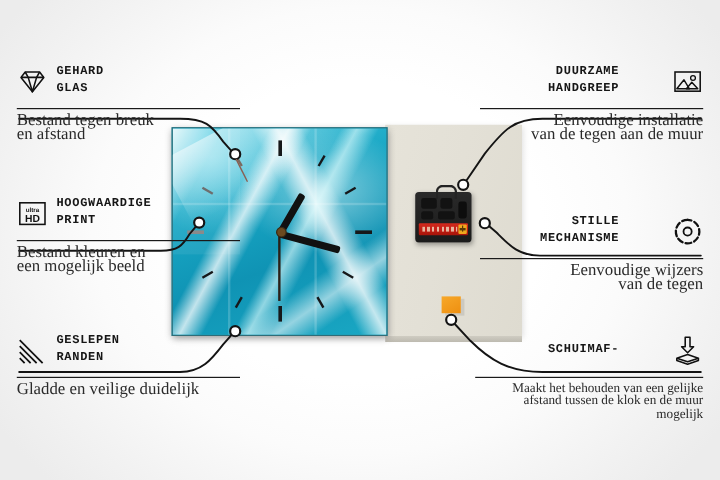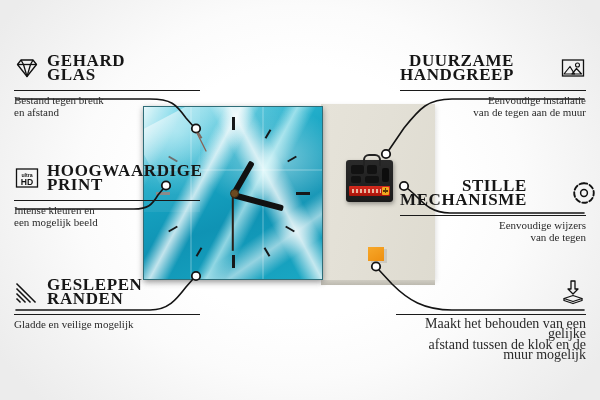--- a/index.html
+++ b/index.html
@@ -13,50 +13,50 @@
   #stage{
     position:absolute;inset:0;width:600px;height:400px;
     background:
       radial-gradient(ellipse 60% 75% at 50% 48%, #ffffff 0%, #ffffff 42%, #fbfbfb 62%, #f2f2f2 84%, #ececec 100%);
     overflow:hidden;
   }
   
   .feature{position:absolute;width:190px;}
   .feat-head{display:flex;align-items:center;gap:7px;height:40px;}
   .feat-title{
-    font-family:Liberation Serif, serif;
-    font-weight:bold;font-size:17px;letter-spacing:.6px;
+    font-family:Liberation Mono, monospace;
+    font-weight:bold;font-size:10px;letter-spacing:.6px;
     line-height:14px;color:#161616;text-transform:uppercase;
   }
   .feat-rule{height:1px;background:#1a1a1a;margin-top:2px;}
   .feat-desc{
     font-family:"Liberation Serif", serif;
-    font-size:11px;line-height:11.6px;color:#2a2a2a;margin-top:4px;
+    font-size:14px;line-height:11.6px;color:#2a2a2a;margin-top:4px;
   }
   
   .left .feat-head{justify-content:flex-start;}
   .left .feat-title{text-align:left;}
   .left .feat-desc{text-align:left;}
   
-  .right .feat-head{justify-content:space-between;gap:44px;}
+  .right .feat-head{justify-content:flex-end;gap:44px;}
   .right .feat-title{text-align:right;}
   .right .feat-desc{text-align:right;}
 
   .ico{flex:0 0 auto;width:26px;height:26px;display:block;}
   .ico svg{display:block;width:26px;height:26px;}
 
   
   #f-glass  {left:14px; top:48px;  width:186px;}
   #f-print  {left:14px; top:158px; width:186px;}
   #f-edges  {left:14px; top:272px; width:186px;}
   #f-handle {left:400px;top:48px;  width:186px;}
   #f-mech   {left:400px;top:173px; width:186px;}
   #f-foam   {left:396px;top:272px; width:190px;}
 
-  #f-foam .feat-desc{font-size:14px;line-height:10.4px;text-align:right;}
+  #f-foam .feat-desc{font-size:11px;line-height:10.4px;text-align:right;}
 
   
   #leaders{position:absolute;left:0;top:0;width:600px;height:400px;pointer-events:none;}
 
   
   #product{position:absolute;left:141px;top:104px;width:294px;height:180px;}
 
   
   #back-panel{
     position:absolute;left:180px;top:0px;width:114px;height:176px;
@@ -282,21 +282,21 @@
           <text x="13" y="20" font-family="Liberation Sans, sans-serif" font-size="8.6" font-weight="bold" fill="#111" text-anchor="middle">HD</text>
         </svg>
       </span>
       <span class="feat-title">
         <span>HOOGWAARDIGE</span><br>
         <span>PRINT</span>
       </span>
     </div>
     <div class="feat-rule"></div>
     <div class="feat-desc">
-      <span>Intense kleuren en</span><br>
+      <span>Bestand kleuren en</span><br>
       <span>een mogelijk beeld</span>
     </div>
   </div>
 
   <div class="feature left" id="f-edges">
     <div class="feat-head">
       <span class="ico">
         <svg viewBox="0 0 26 26">
           <g stroke="#111" stroke-width="1.5" stroke-linecap="square">
             <path d="M3,5 L21,23"></path>
@@ -306,21 +306,21 @@
           </g>
         </svg>
       </span>
       <span class="feat-title">
         <span>GESLEPEN</span><br>
         <span>RANDEN</span>
       </span>
     </div>
     <div class="feat-rule"></div>
     <div class="feat-desc">
-      <span>Gladde en veilige mogelijk</span>
+      <span>Gladde en veilige duidelijk</span>
     </div>
   </div>
 
   <div class="feature right" id="f-handle">
     <div class="feat-head">
       <span class="feat-title">
         <span>DUURZAME</span><br>
         <span>HANDGREEP</span>
       </span>
       <span class="ico">
@@ -357,21 +357,21 @@
     <div class="feat-rule"></div>
     <div class="feat-desc">
       <span>Eenvoudige wijzers</span><br>
       <span>van de tegen</span>
     </div>
   </div>
 
   <div class="feature right" id="f-foam">
     <div class="feat-head">
       <span class="feat-title">
-        <br>
+        <span>SCHUIMAF-</span><br>
       </span>
       <span class="ico">
         <svg viewBox="0 0 26 26">
           <path d="M11,2 L11,10 L8,10 L13,15 L18,10 L15,10 L15,2 Z" fill="none" stroke="#111" stroke-width="1.3" stroke-linejoin="round"></path>
           <path d="M13,16.5 L22,19.5 L13,22.5 L4,19.5 Z" fill="none" stroke="#111" stroke-width="1.3" stroke-linejoin="round"></path>
           <path d="M4,19.5 L4,21.5 L13,24.5 L22,21.5 L22,19.5" fill="none" stroke="#111" stroke-width="1.3" stroke-linejoin="round"></path>
         </svg>
       </span>
     </div>
     <div class="feat-rule"></div>

